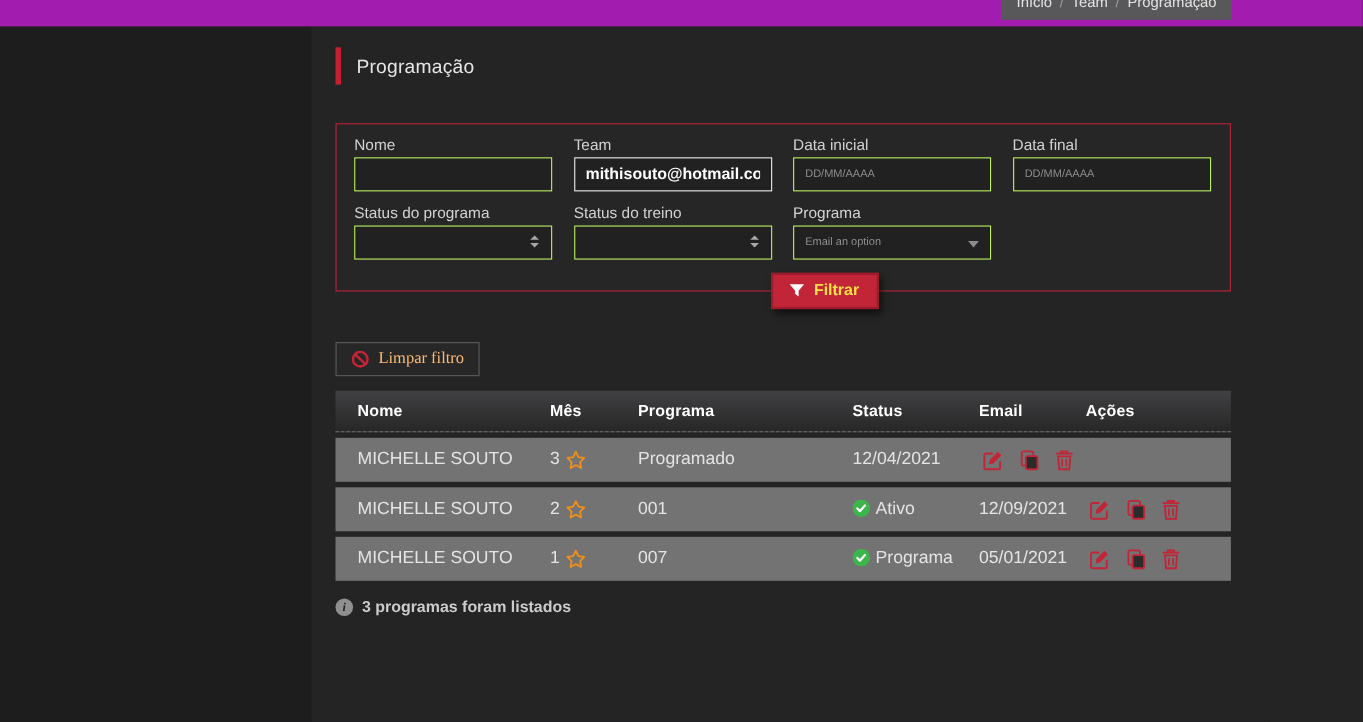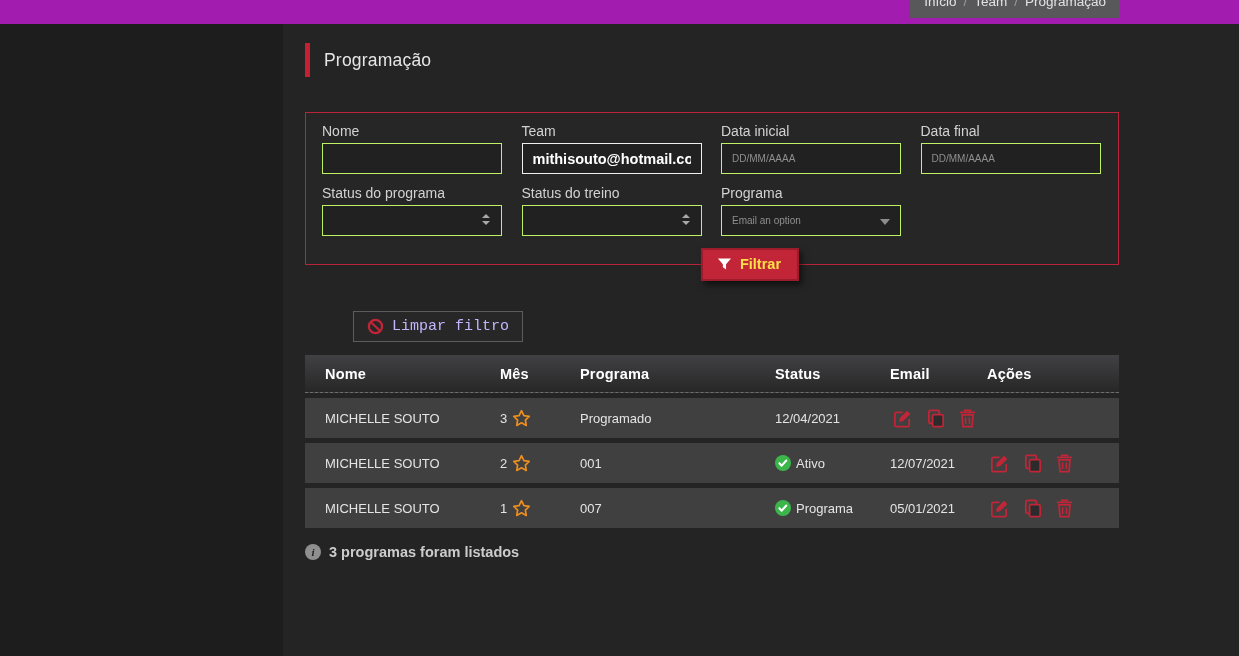--- a/index.html
+++ b/index.html
@@ -33,32 +33,32 @@
   .spinner b { width:0; height:0; border-left:4px solid transparent; border-right:4px solid transparent; }
   .spinner b.up { border-bottom:4px solid #a8a8a8; }
   .spinner b.down { border-top:4px solid #a8a8a8; }
   .fake-select2 { position:relative; display:flex; align-items:center; color:#8f8f8f; }
   .dd-arrow { position:absolute; right:10px; top:13px; width:0; height:0; border-left:5px solid transparent; border-right:5px solid transparent; border-top:6px solid #8c8c8c; }
 
   
   .filtrar-btn { position:absolute; left:50%; bottom:-17px; transform:translateX(-50%); background:#c12537; border:2px solid #9b1d2c; color:#fde047; font-weight:bold; font-size:14.5px; padding:6px 16px 7px 14px; display:flex; align-items:center; gap:8px; cursor:pointer; box-shadow:3px 4px 6px rgba(0,0,0,.55); font-family:"Liberation Sans",sans-serif;margin-left:38px; }
 
   
-  .limpar-btn { margin-top:46px; display:inline-flex; align-items:center; gap:8px; background:#272728; border:1px solid #5c5c5c; color:#c4b5fd; font-size:15px; padding:6px 13px; cursor:pointer; font-family:Liberation Mono, monospace;margin-left:48px; }
+  .limpar-btn { margin-top:46px; display:inline-flex; align-items:center; gap:8px; background:#272728; border:1px solid #5c5c5c; color:#fdba74; font-size:15px; padding:6px 13px; cursor:pointer; font-family:Liberation Serif, serif; }
 
   
   .table { margin-top:13px; }
   .t-row { display:grid; grid-template-columns:195px 80px 195px 115px 97px 1fr; align-items:center; }
   .t-head { height:38px; background:linear-gradient(#414143,#272728); border-bottom:1px dashed #6e6e6e; color:#fff; font-weight:bold; font-size:14.5px; letter-spacing:.2px; }
   .t-head .c { padding-top:1px; }
-  .data-row { height:40px; background:#404040; margin-top:5px; color:#e4e4e4; font-size:13px; }
+  .data-row { height:40px; background:#737373; margin-top:5px; color:#e4e4e4; font-size:16px; }
   .c { padding-left:0; }
   .c-nome { padding-left:20px; }
   .c-mes { display:flex; align-items:center; gap:5px; }
-  .c-status { display:flex; align-items:center; gap:5px; }
+  .c-status { display:flex; align-items:flex-start; gap:5px; }
   .c-acoes { display:flex; align-items:center; gap:12px; padding-left:2px; }
   .c-acoes svg { cursor:pointer; }
 
   
   .list-info { margin-top:16px; display:flex; align-items:center; gap:8px; color:#cscsc; color:#cccccc; font-size:14.5px; font-weight:bold; }
   .info-icon { width:16px; height:16px; border-radius:50%; background:#8f8f8f; color:#242425; font-size:11px; font-weight:bold; display:inline-flex; align-items:center; justify-content:center; font-family:"Liberation Serif",serif; font-style:italic; }
 </style>
 </head>
 <body>
 
@@ -192,21 +192,21 @@
       </svg>
     </div>
     <div class="c">001</div>
     <div class="c c-status">
       <svg width="16" height="16" viewBox="0 0 16 16">
         <circle cx="8" cy="8" r="8" fill="#3cb54a"></circle>
         <path d="M4.4 8.2l2.3 2.5 4.6-5.2" fill="none" stroke="#ffffff" stroke-width="2" stroke-linecap="round" stroke-linejoin="round"></path>
       </svg>
       <span>Ativo</span>
     </div>
-    <div class="c">12/07/2021</div>
+    <div class="c">12/09/2021</div>
     <div class="c c-acoes">
       <svg width="21" height="21" viewBox="0 0 22 22">
         <path d="M18 11.5V18a1.5 1.5 0 0 1-1.5 1.5h-12A1.5 1.5 0 0 1 3 18V6a1.5 1.5 0 0 1 1.5-1.5H11" fill="none" stroke="#c12537" stroke-width="1.8"></path>
         <path d="M15.8 2.8l3.4 3.4L11.5 14l-4 .6.6-4 7.7-7.8z" fill="#c12537"></path>
       </svg>
       <svg width="21" height="21" viewBox="0 0 22 22">
         <rect x="4" y="2.5" width="11" height="13.5" rx="1.5" fill="none" stroke="#c12537" stroke-width="1.8"></rect>
         <rect x="8" y="7" width="11" height="12.5" rx="1.5" fill="#2b2b2c" stroke="#c12537" stroke-width="1.8"></rect>
       </svg>
       <svg width="19" height="21" viewBox="0 0 20 22">

